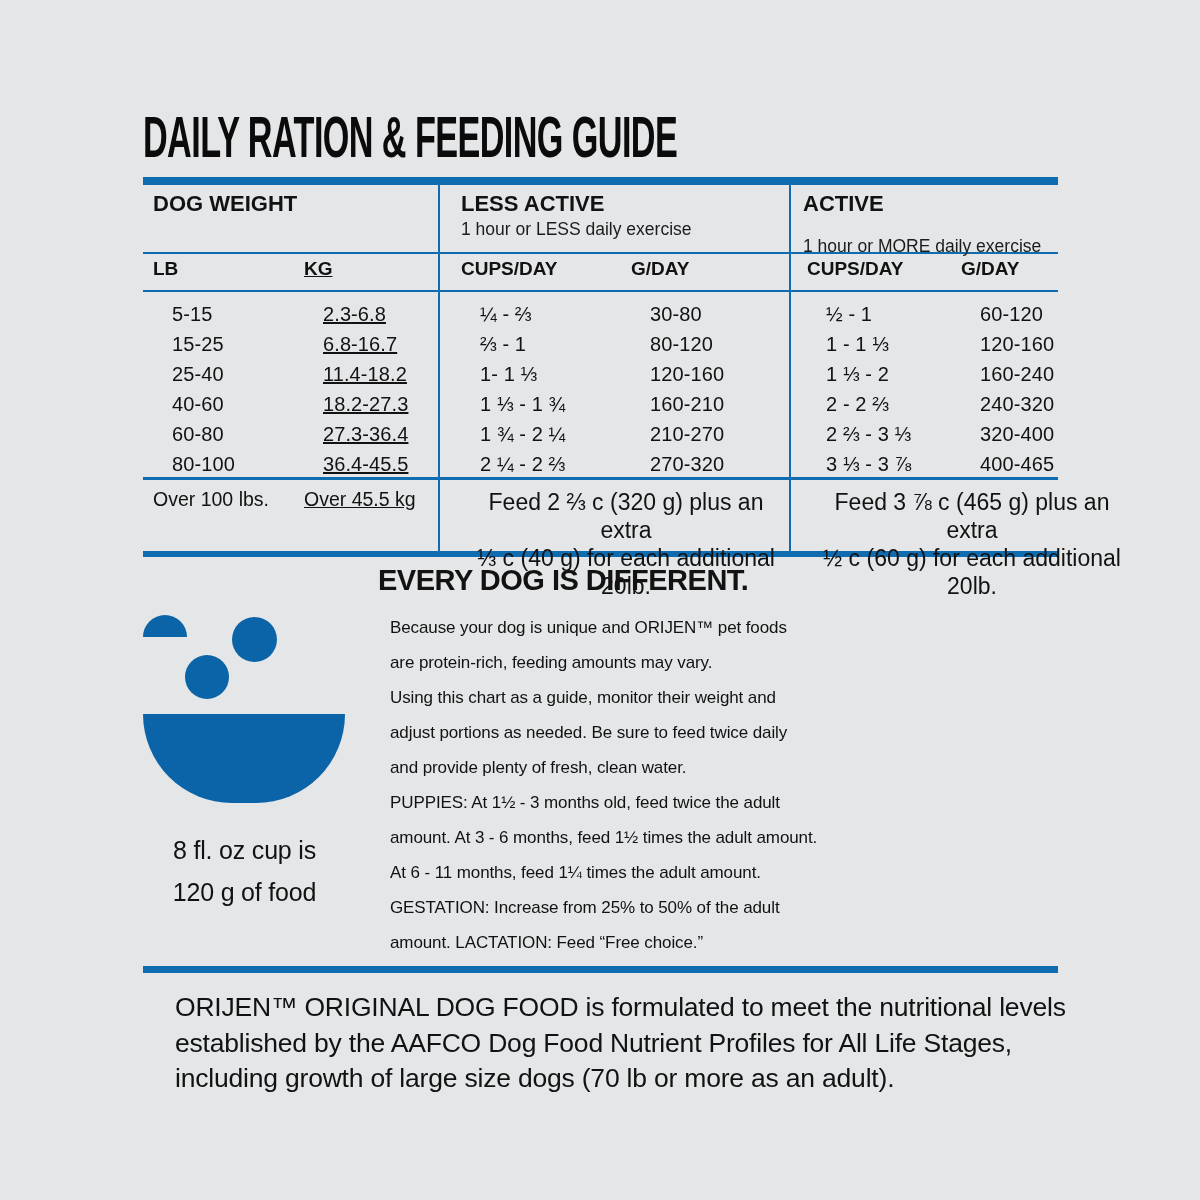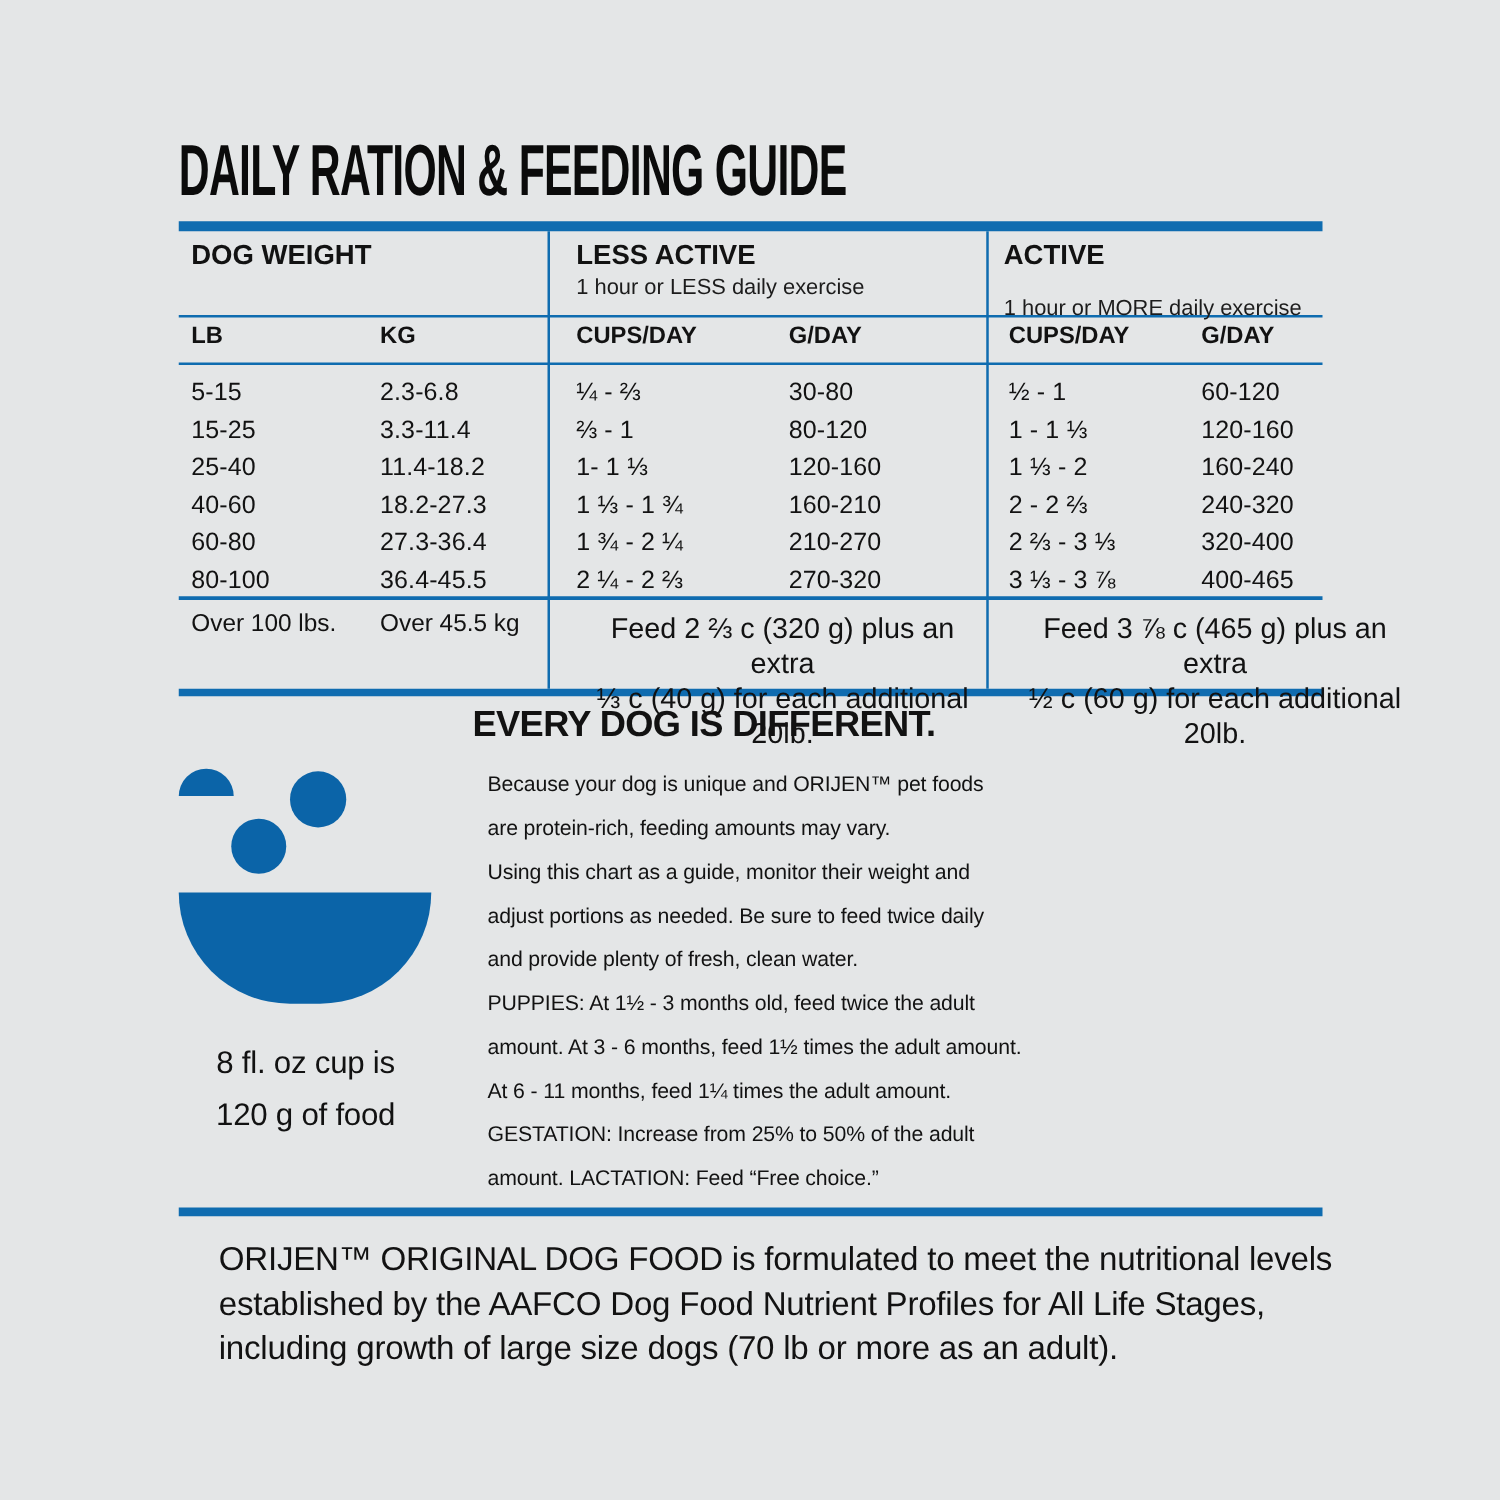--- a/index.html
+++ b/index.html
@@ -32,26 +32,26 @@
   .vline2{left:646px;top:8px;width:2px;height:366px;}
   .ftable div{box-sizing:border-box;}
   .sec-head{position:absolute;font-size:22px;font-weight:bold;white-space:nowrap;}
   .sec-sub{position:absolute;font-size:17.5px;white-space:nowrap;color:#1c1c1c;}
   .sh1{left:10px;top:14px;}
   .sh2{left:318px;top:14px;}
   .ss2{left:318px;top:42px;}
   .sh3{left:660px;top:14px;}
   .ss3{left:660px;top:42px;margin-top:17px;}
   .colhdr{position:absolute;top:81px;font-size:19px;font-weight:bold;white-space:nowrap;}
-  .c1{left:10px;}  .c2{left:161px;} .c3{left:318px;}
+  .c1{left:10px;}  .c2{left:161px;text-decoration:underline;} .c3{left:318px;}
   .c4{left:488px;} .c5{left:664px;} .c6{left:818px;}
   .drow{position:absolute;left:0;width:915px;height:30px;}
   .r0{top:126px;} .r1{top:156px;} .r2{top:186px;text-align:center;}
   .r3{top:216px;} .r4{top:246px;} .r5{top:276px;}
-  .dcell{position:absolute;top:0;font-size:20px;white-space:nowrap;letter-spacing:0.1px;}
+  .dcell{position:absolute;top:0;font-size:20px;white-space:nowrap;letter-spacing:0.1px;margin-left:19px;}
   .orow{position:absolute;left:0;top:311px;width:915px;height:60px;}
   .ocell{position:absolute;font-size:19.5px;white-space:nowrap;}
   .onote{position:absolute;font-size:23px;white-space:pre-line;line-height:28px;width:330px;text-align:center;}
   
   .info-heading{
     position:absolute;left:378px;top:564px;margin:0;
     font-size:29px;font-weight:bold;letter-spacing:-0.5px;white-space:nowrap;
   }
   .info-body{
     position:absolute;left:378px;top:610px;width:720px;
@@ -114,21 +114,21 @@
     <div class="drow r0">
       <span class="dcell c1">5-15</span>
       <span class="dcell c2">2.3-6.8</span>
       <span class="dcell c3">¼ - ⅔</span>
       <span class="dcell c4">30-80</span>
       <span class="dcell c5">½ - 1</span>
       <span class="dcell c6">60-120</span>
     </div>
     <div class="drow r1">
       <span class="dcell c1">15-25</span>
-      <span class="dcell c2">3.3-11.4</span>
+      <span class="dcell c2">6.8-16.7</span>
       <span class="dcell c3">⅔ - 1</span>
       <span class="dcell c4">80-120</span>
       <span class="dcell c5">1 - 1 ⅓</span>
       <span class="dcell c6">120-160</span>
     </div>
     <div class="drow r2">
       <span class="dcell c1">25-40</span>
       <span class="dcell c2">11.4-18.2</span>
       <span class="dcell c3">1- 1 ⅓</span>
       <span class="dcell c4">120-160</span>

